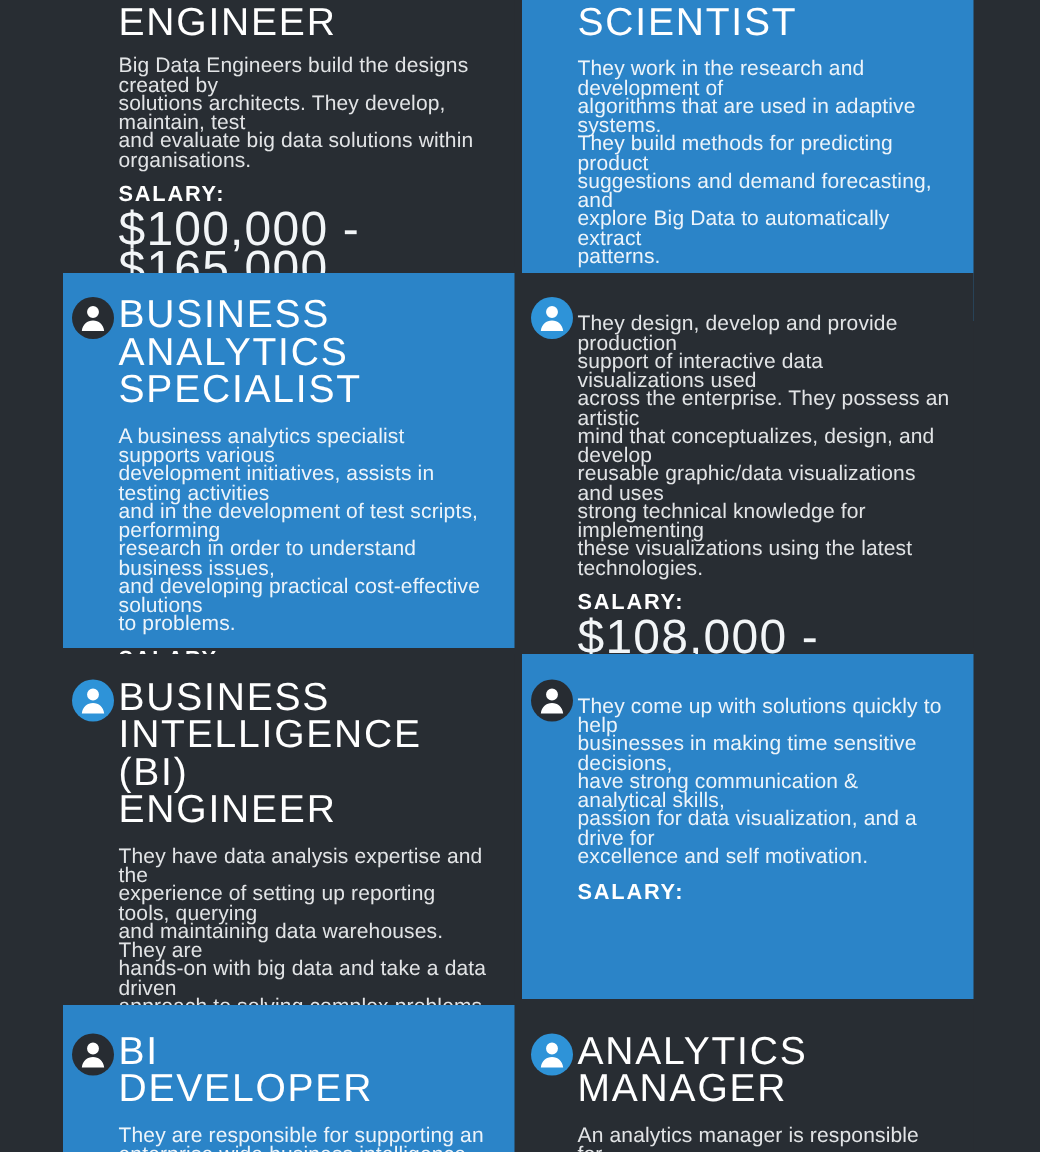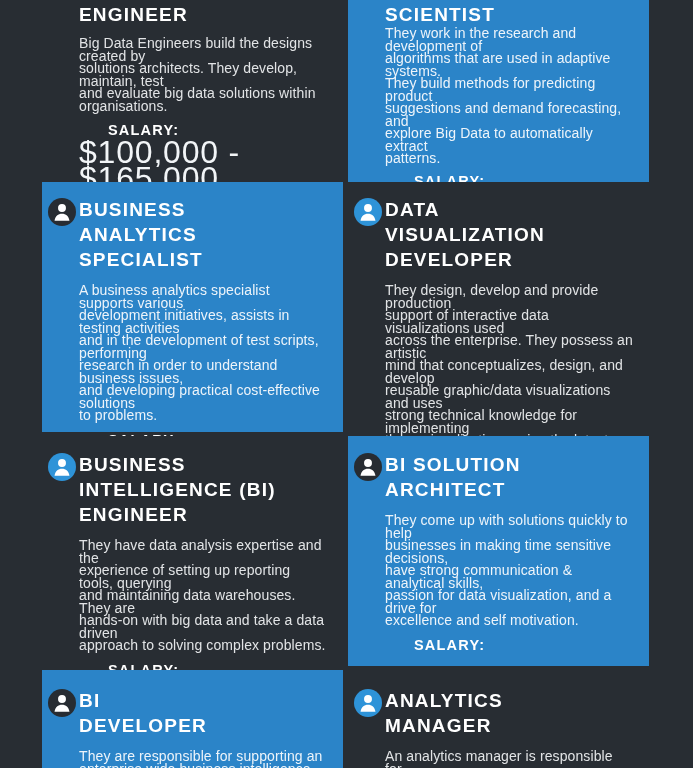--- a/index.html
+++ b/index.html
@@ -32,46 +32,45 @@
   .c3 { left: 42px;  top: 182px; height: 250px; padding-top: 15px; }
   .c4 { left: 348px; top: 182px; height: 250px; padding-top: 15px; }
   .c5 { left: 42px;  top: 436px; height: 230px; padding-top: 16px; }
   .c6 { left: 348px; top: 436px; height: 230px; padding-top: 16px; }
   .c7 { left: 42px;  top: 670px; height: 120px; padding-top: 18px; }
   .c8 { left: 348px; top: 670px; height: 120px; padding-top: 18px; }
 
   .title {
     margin: 0;
     color: #ffffff;
-    font-size: 19px;
+    font-size: 26px;
     line-height: 25px;
-    font-weight: 700;
+    font-weight: 400;
     letter-spacing: 1.2px;
     white-space: pre-line;
   }
   .desc {
     margin: 0;
     font-size: 14px;
     line-height: 12.5px;
     letter-spacing: 0.1px;
     white-space: pre-line;
   }
   .dark .desc { color: #e2e4e6; }
   .blue .desc { color: #edf4fa; }
   .c1 .desc { margin-top: 10px; }
-  .c2 .desc { }
+  .c2 .desc { margin-top: 12px; }
   .c3 .desc, .c4 .desc, .c5 .desc, .c6 .desc, .c7 .desc, .c8 .desc { margin-top: 12px; }
 
   .salary-label {
     color: #ffffff;
     font-size: 14.5px;
     font-weight: 800;
     letter-spacing: 1.2px;
     line-height: 17px;
-    margin-left: 29px;
   }
   .c1 .salary { margin-top: 10px; }
   .c2 .salary { margin-top: 8px; }
   .c3 .salary, .c4 .salary { margin-top: 10px; }
   .c5 .salary, .c6 .salary { margin-top: 10px; }
   .salary-value {
     color: #f2f5f7;
     font-size: 32px;
     font-weight: 400;
     letter-spacing: 0.8px;
@@ -144,23 +143,20 @@
       <div class="salary-value">$50,861 - $94,209</div>
     </div>
   </div>
 
   <div class="card dark c4">
     <span class="icon-circle">
       <svg viewBox="0 0 24 24">
           <path d="M12 5.2a3.4 3.4 0 1 1 0 6.8 3.4 3.4 0 0 1 0-6.8zM5.6 19.4c.5-3.9 3.1-6 6.4-6s5.9 2.1 6.4 6z"></path>
         </svg>
     </span>
-    <h2 class="title">DATA
-VISUALIZATION
-DEVELOPER</h2>
     <p class="desc">They design, develop and provide production
 support of interactive data visualizations used
 across the enterprise. They possess an artistic
 mind that conceptualizes, design, and develop
 reusable graphic/data visualizations and uses
 strong technical knowledge for implementing
 these visualizations using the latest technologies.</p>
     <div class="salary">
       <div class="salary-label">SALARY:</div>
       <div class="salary-value">$108,000 - $130,000</div>
@@ -186,22 +182,20 @@
       <div class="salary-value">$96,710 - $138,591</div>
     </div>
   </div>
 
   <div class="card blue c6">
     <span class="icon-circle">
       <svg viewBox="0 0 24 24">
           <path d="M12 5.2a3.4 3.4 0 1 1 0 6.8 3.4 3.4 0 0 1 0-6.8zM5.6 19.4c.5-3.9 3.1-6 6.4-6s5.9 2.1 6.4 6z"></path>
         </svg>
     </span>
-    <h2 class="title">BI SOLUTION
-ARCHITECT</h2>
     <p class="desc">They come up with solutions quickly to help
 businesses in making time sensitive decisions,
 have strong communication &amp; analytical skills,
 passion for data visualization, and a drive for
 excellence and self motivation.</p>
     <div class="salary">
       <div class="salary-label">SALARY:</div>
     </div>
   </div>
 

